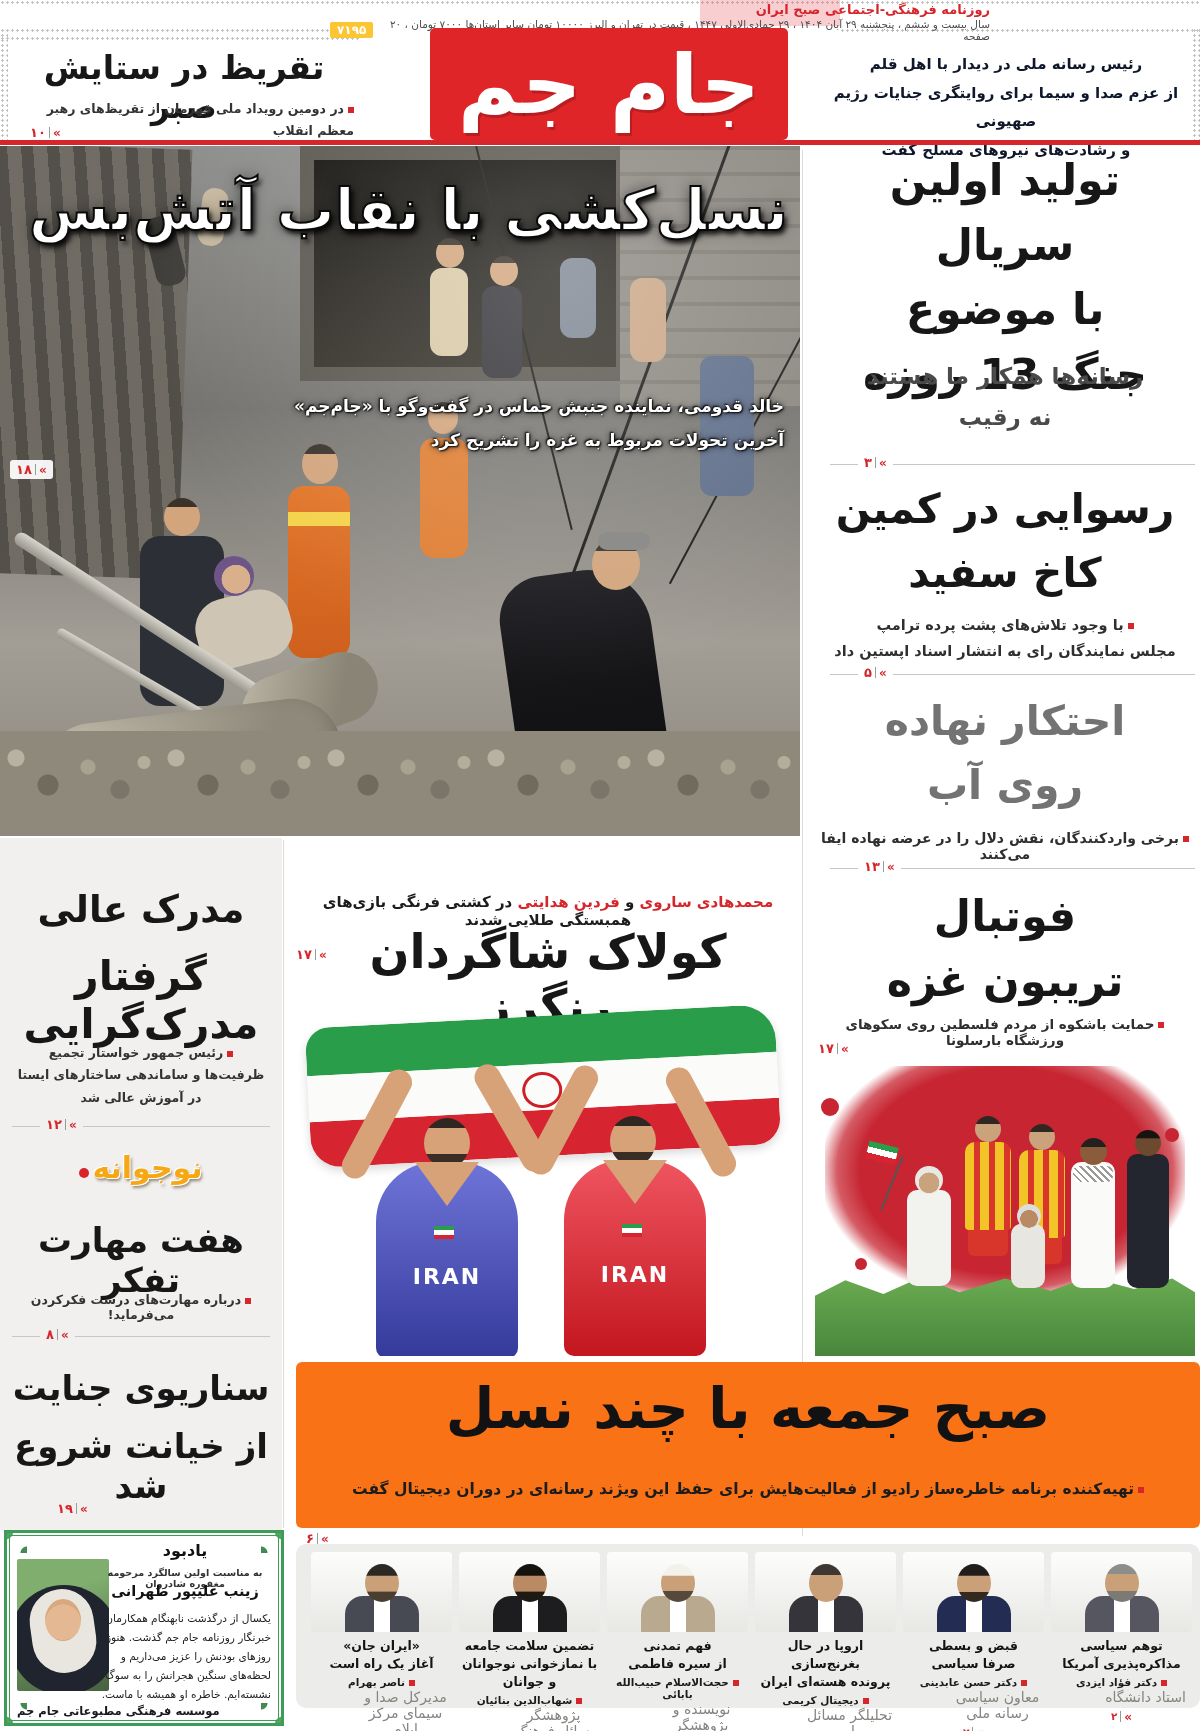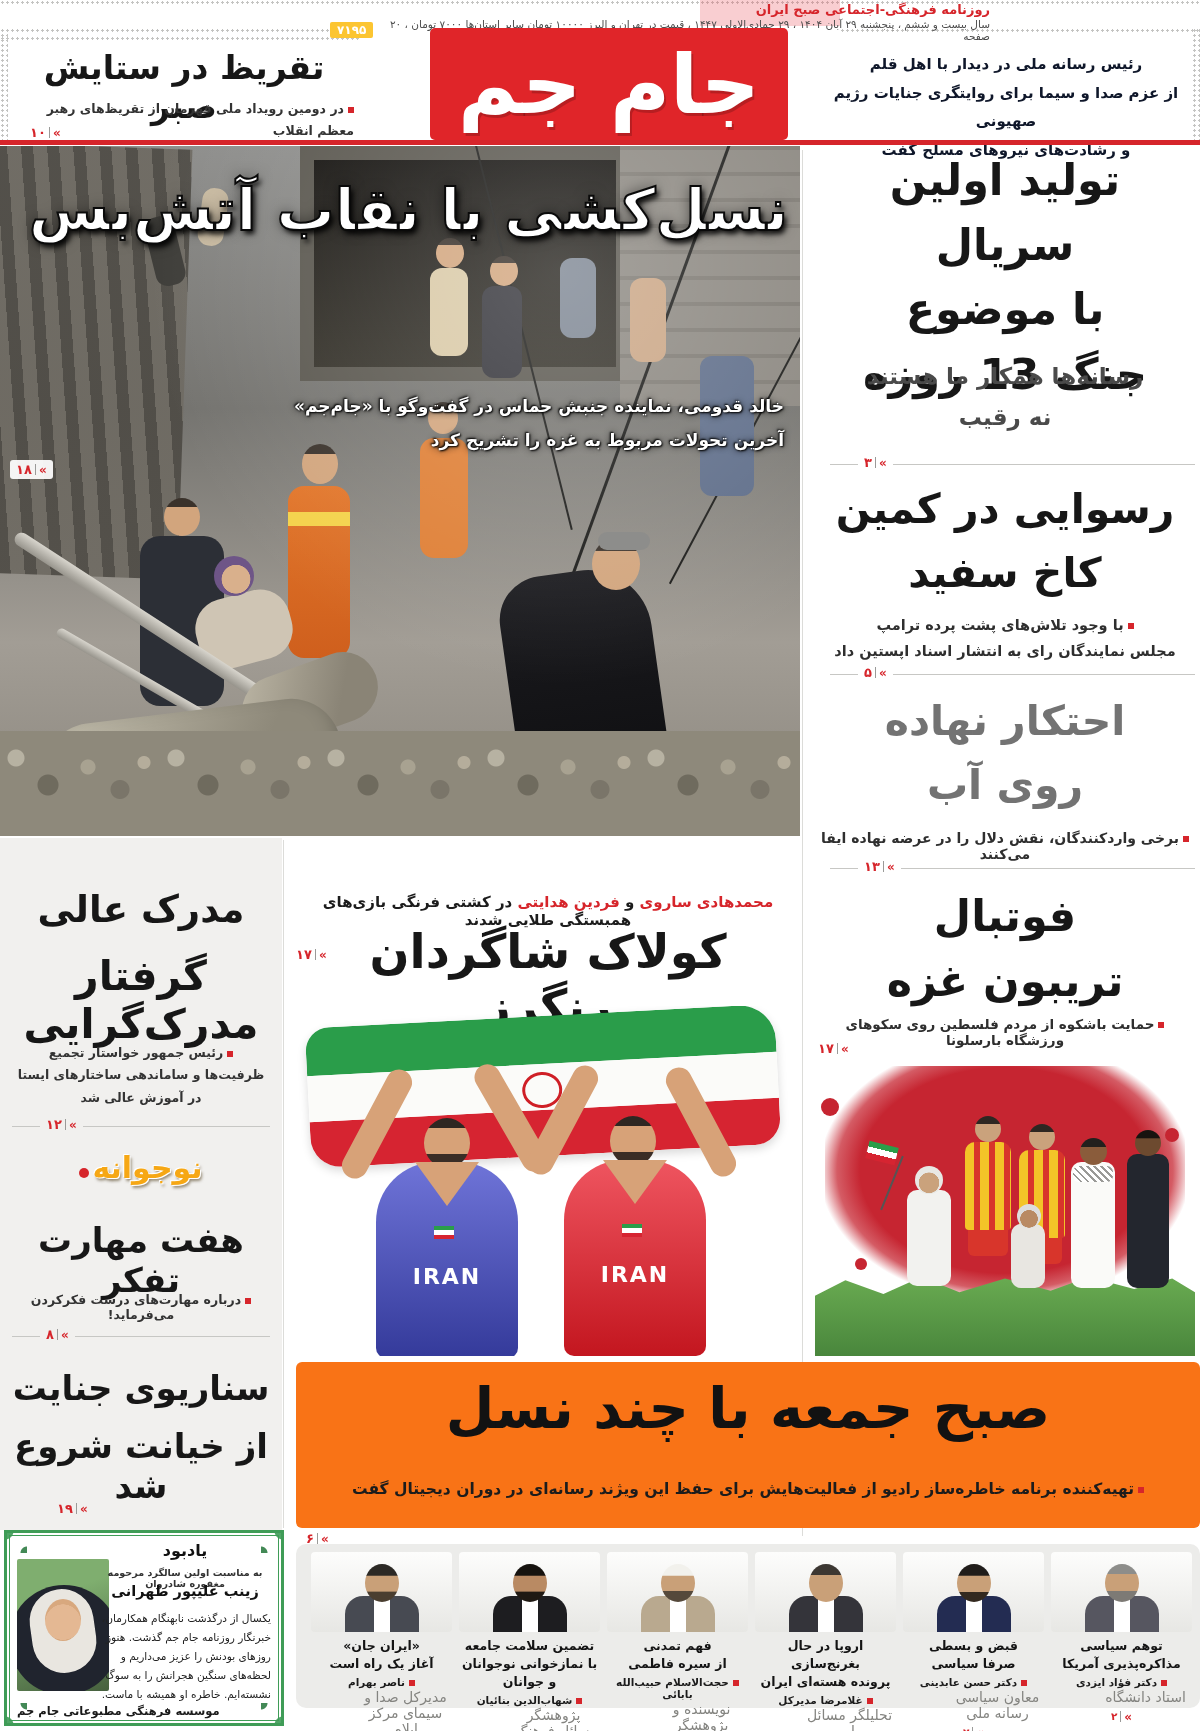--- a/index.html
+++ b/index.html
@@ -522,21 +522,21 @@
           <span class="ar">«</span>
         </span>
     </div>
     <div class="card">
       <div class="ph">
           <div class="torso tC"></div>
           <div class="shirt"></div>
           <div class="head hC"></div>
         </div>
       <div class="t"><span>اروپا در حال بغرنج‌سازی</span><br><span>پرونده هسته‌ای ایران</span></div>
-      <div class="n"><span class="bullet sm"></span><span>غلامرضا مدیرکل</span></div>
+      <div class="n"><span class="bullet sm"></span><span>دیجیتال کریمی</span></div>
       <div class="r">تحلیلگر مسائل سیاسی</div>
       <span class="pm">
           <b>۲۰</b>
           <span class="bar"></span>
           <span class="ar">«</span>
         </span>
     </div>
     <div class="card">
       <div class="ph">
           <div class="torso tD"></div>

